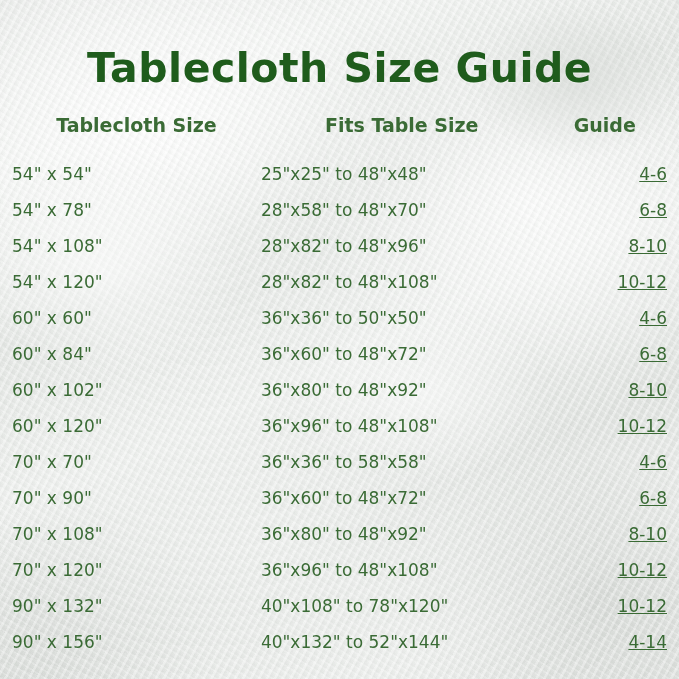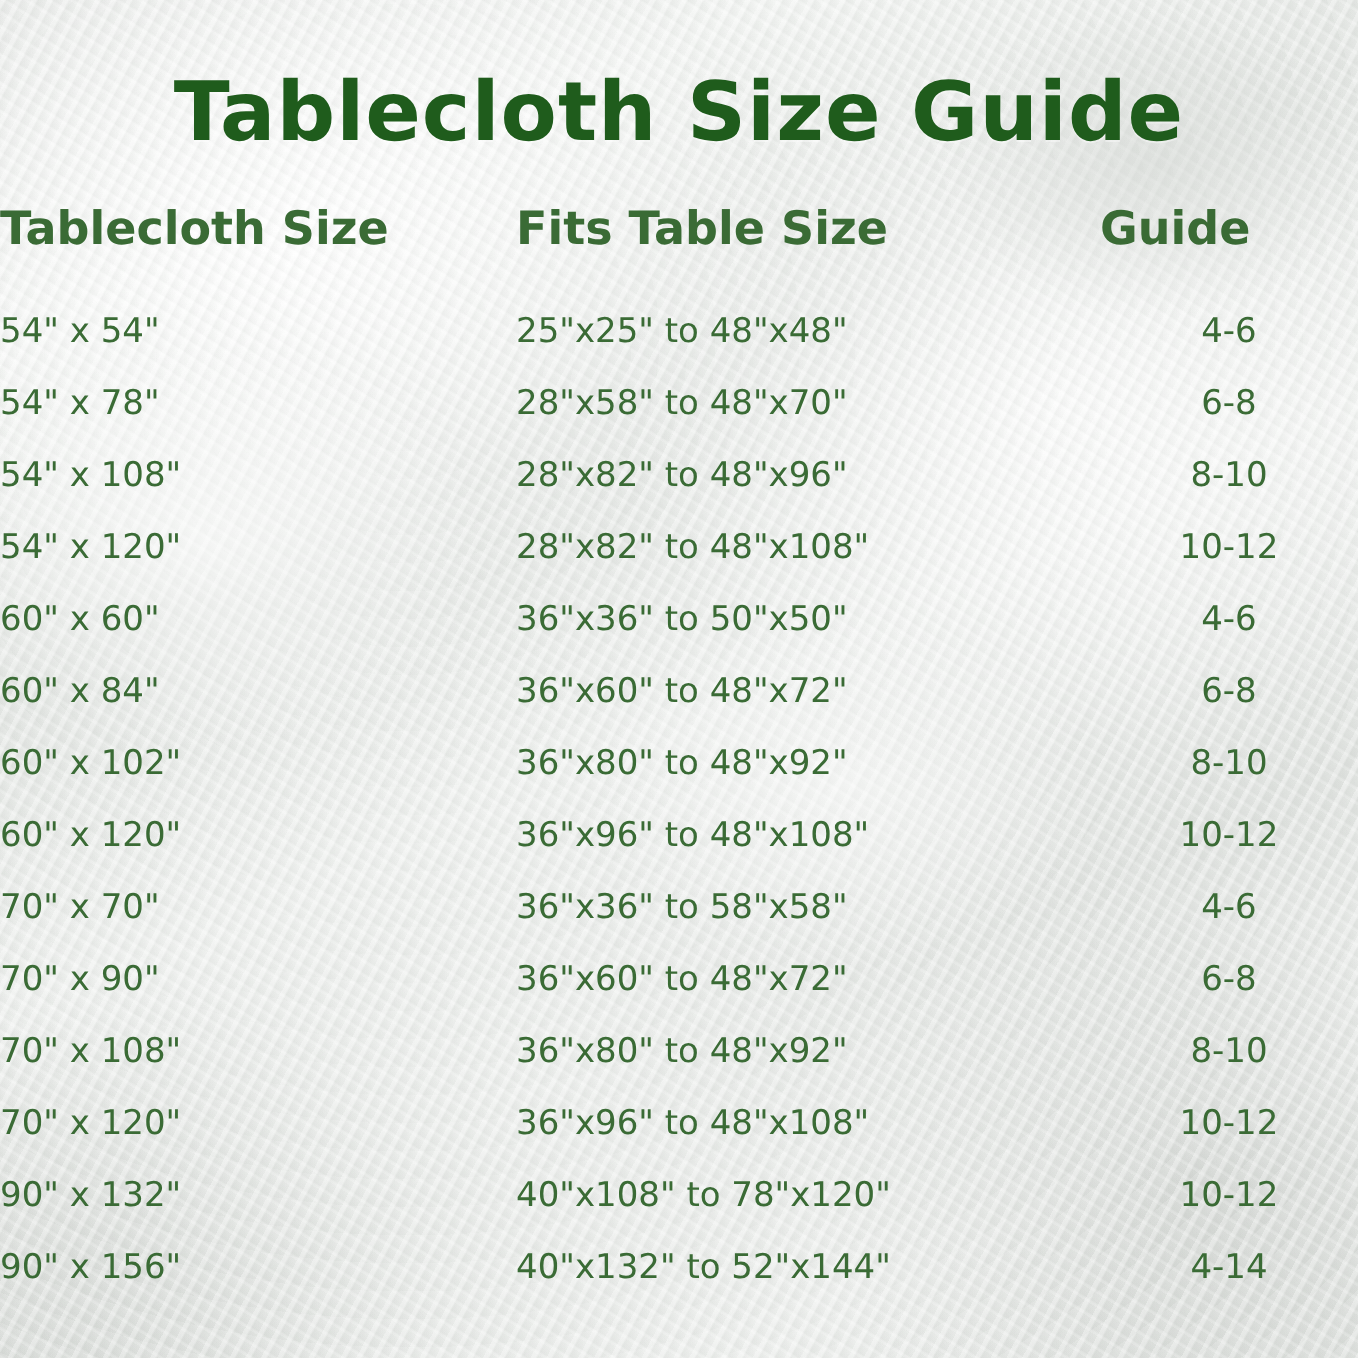--- a/index.html
+++ b/index.html
@@ -43,21 +43,21 @@
     inset: 0;
     pointer-events: none;
     background:
       radial-gradient(ellipse 30% 22% at 15% 40%, rgba(255,255,255,0.55) 0%, rgba(255,255,255,0) 70%),
       radial-gradient(ellipse 26% 18% at 62% 58%, rgba(255,255,255,0.45) 0%, rgba(255,255,255,0) 72%),
       radial-gradient(ellipse 22% 16% at 85% 12%, rgba(210,214,210,0.5) 0%, rgba(255,255,255,0) 72%);
   }
   .content {
     position: relative;
     z-index: 3;
-    padding: 0;
+    padding: 12px;
   }
   .title {
     text-align: center;
     color: #1f5c1c;
     font-family: "DejaVu Sans", sans-serif;
     font-weight: bold;
     font-size: 41px;
     letter-spacing: 0.5px;
     margin: 0;
     padding-top: 32px;
@@ -69,39 +69,39 @@
     margin-top: 22px;
     table-layout: fixed;
   }
   table.guide col.c1 { width: 38%; }
   table.guide col.c2 { width: 43%; }
   table.guide col.c3 { width: 19%; }
 
   table.guide th {
     color: #3a6b35;
     font-weight: bold;
-    font-size: 23px;
+    font-size: 19px;
     padding: 0 0 20px 0;
-    text-align: left;
+    text-align: center;
     font-family: "DejaVu Sans", sans-serif;
   }
   th.h1 { padding-left: 48px; }
   th.h2 { padding-left: 10px; }
   th.h3 { text-align: center; padding-left: 0; }
 
   table.guide td {
     color: #3a6b35;
     font-size: 17px;
     padding: 8px 0 8px 0;
     font-family: "DejaVu Sans", sans-serif;
     white-space: nowrap;
   }
   td.c1 { padding-left: 74px; }
   td.c2 { padding-left: 10px; }
-  td.c3 { text-align: center; padding-left: 0; }
+  td.c3 { text-align: right; padding-left: 0; text-decoration: underline; }
 </style>
 </head>
 <body>
 
 <div class="page">
   <div class="content">
     <h1 class="title">Tablecloth Size Guide</h1>
 
     <table class="guide">
       <colgroup>

